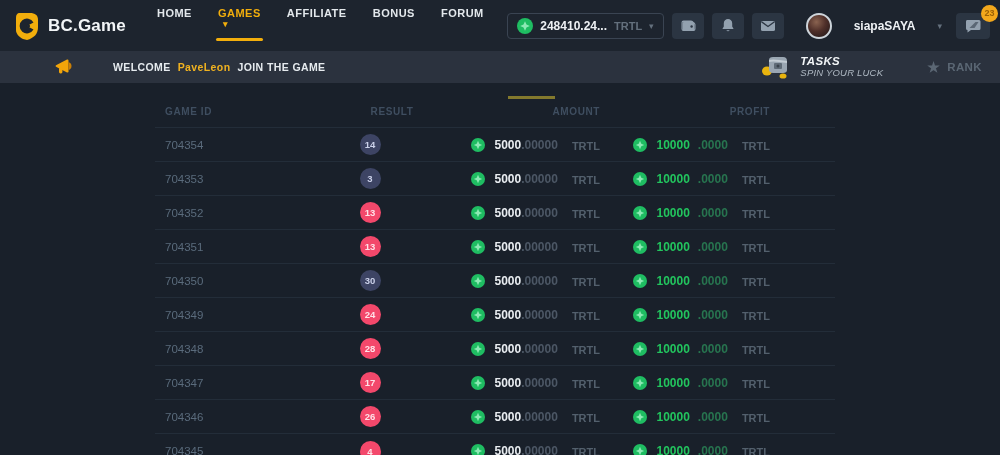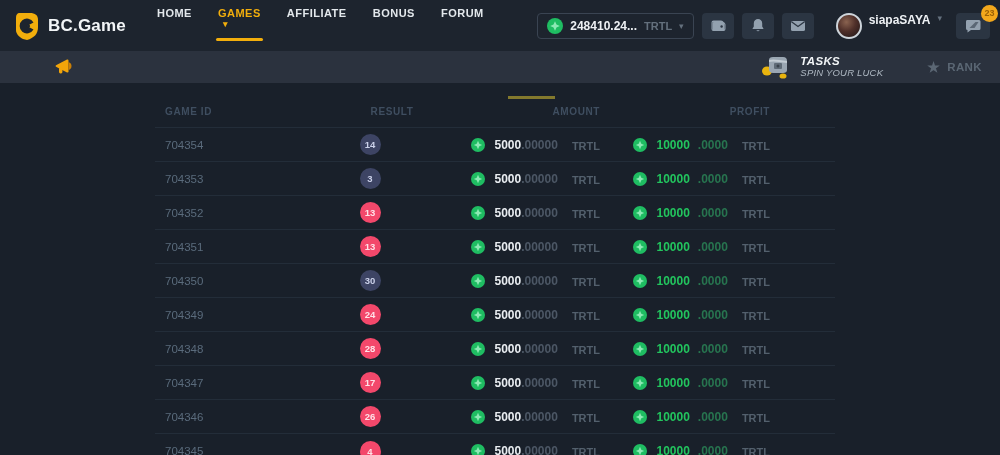--- a/index.html
+++ b/index.html
@@ -19,21 +19,21 @@
     height:3px; border-radius:2px; background:#f2ae0c; }
 
   .topbar-right { margin-left:auto; display:flex; align-items:center; }
   .balance-pill { display:flex; align-items:center; height:26px; border:1px solid #3a4452;
     border-radius:4px; padding:10px 9px; gap:7px; cursor:pointer; }
   .balance-amount { color:#eef1f4; font-size:12px; font-weight:bold; }
   .balance-currency { color:#64707d; font-size:11px; font-weight:bold; }
   .pill-caret { color:#64707d; font-size:9px; }
   .icon-btn { width:32px; height:26px; margin-left:8px; background:#2b3542; border-radius:4px;
     display:flex; align-items:center; justify-content:center; cursor:pointer; }
-  .user-group { display:flex; align-items:flex-start; margin-left:22px; gap:7px; cursor:pointer; }
+  .user-group { display:flex; align-items:center; margin-left:22px; gap:22px; cursor:pointer; }
   .avatar { width:26px; height:26px; border-radius:50%; border:2px solid #cdd4da;
     background:radial-gradient(circle at 38% 32%, #8a6350 0%, #50302a 45%, #1c1416 100%); }
   .username { color:#eef1f4; font-size:12px; font-weight:bold; }
   .chat-btn { position:relative; width:34px; height:26px; margin-left:14px; background:#2b3542;
     border-radius:4px; display:flex; align-items:center; justify-content:center; cursor:pointer; }
   .chat-badge { position:absolute; top:-8px; right:-8px; width:17px; height:17px; border-radius:50%;
     background:#f3a81c; color:#9a6106; font-size:9px; font-weight:bold;
     display:flex; align-items:center; justify-content:center; }
 
   
@@ -164,20 +164,25 @@
 </div>
 
 <div class="banner">
   <span style="display:flex;">
     <svg width="22" height="18" viewBox="0 0 22 18">
       <path d="M2 7.2 L13 1.5 Q14.5 1 14.5 2.8 L14.5 13.2 Q14.5 15 13 14.5 L2 8.8 Q1 8 2 7.2 Z" fill="#f2a50a"></path>
       <path d="M14.5 4 Q17.5 5 17.5 8 Q17.5 11 14.5 12 Z" fill="#c97f06"></path>
       <rect x="5" y="9.5" width="3.4" height="6" rx="1.4" fill="#f2a50a"></rect>
     </svg>
   </span>
+  <div class="banner-msg">
+    <span>WELCOME</span>
+    <span class="hl">PaveLeon</span>
+    <span>JOIN THE GAME</span>
+  </div>
   <div class="banner-right">
     <div class="tasks-group">
       <span style="display:flex;">
         <svg width="32" height="26" viewBox="0 0 32 26">
           <ellipse cx="8" cy="17" rx="5" ry="4.5" fill="#e9b40e"></ellipse>
           <path d="M10 6 Q10 3 14 3 L24 3 Q28 3 28 7 L28 16 Q28 19 24 19 L14 19 Q10 19 10 15 Z" fill="#9aa6b2"></path>
           <path d="M10 6 Q14 4.5 28 7 L28 9 Q14 6.5 10 8 Z" fill="#c3ccd4"></path>
           <rect x="15" y="9" width="8" height="6" rx="1" fill="#5f6b77"></rect>
           <circle cx="19" cy="12" r="1.5" fill="#39424c"></circle>
           <ellipse cx="24" cy="22" rx="3.5" ry="2.6" fill="#e9b40e"></ellipse>

